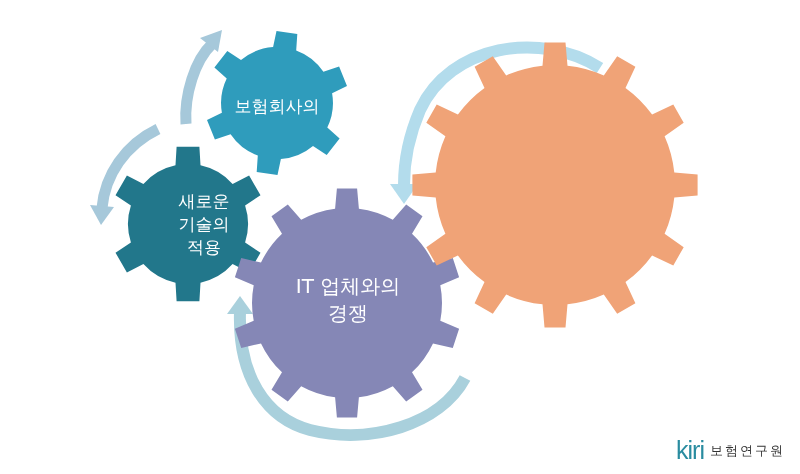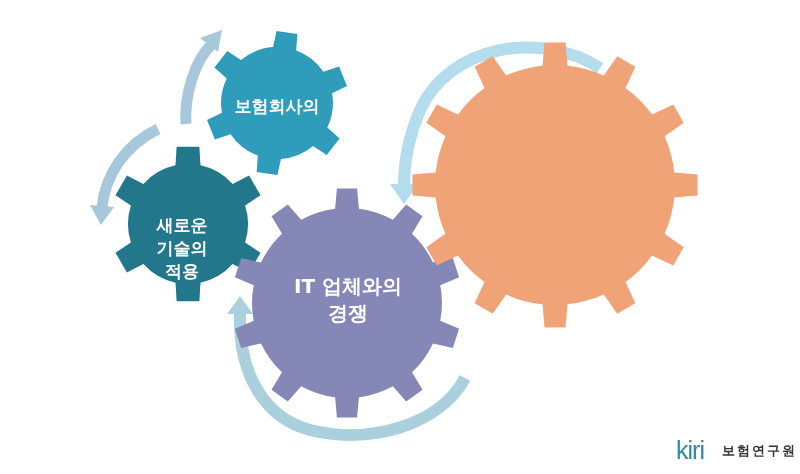--- a/index.html
+++ b/index.html
@@ -1,25 +1,25 @@
 <!DOCTYPE html>
 <html><head>
 <meta charset="utf-8">
 <style>
   html, body { margin: 0; padding: 0; background: #ffffff; }
   body { width: 800px; height: 474px; position: relative; overflow: hidden;
          font-family: "DejaVu Sans", "Liberation Sans", sans-serif; }
   #diagram { position: absolute; left: 0; top: 0; width: 800px; height: 474px; }
   .gear-label { position: absolute; color: #ffffff; text-align: center;
-                font-size: 17px; line-height: 23px; font-weight: bold;
+                font-size: 17px; line-height: 23px; font-weight: normal;
                 transform: translate(-50%, -50%); white-space: nowrap; }
   .gear-label.big { font-size: 20px; line-height: 27px; }
-  .logo { position: absolute; left: 676px; top: 436px; display: flex; align-items: center; gap: 18px; }
+  .logo { position: absolute; left: 676px; top: 436px; display: flex; align-items: center; gap: 6px; }
   .logo-mark { font-family: "Liberation Sans", sans-serif; font-size: 25px; color: #2a8ca0; letter-spacing: -1px; font-weight: normal; }
-  .logo-text { font-size: 13px; color: #333333; letter-spacing: 2px; font-weight: bold; }
+  .logo-text { font-size: 13px; color: #333333; letter-spacing: 2px; font-weight: normal; }
 </style>
 </head>
 <body>
 
 <svg id="diagram" viewBox="0 0 800 474" xmlns="http://www.w3.org/2000/svg">
   <defs>
     <marker id="ah" markerWidth="8" markerHeight="8" refX="4" refY="4" orient="auto" markerUnits="strokeWidth">
       <path d="M0,0 L8,4 L0,8 z" fill="#a9d3e6"></path>
     </marker>
   </defs>
@@ -48,21 +48,21 @@
       <path d="M273.1,47.1 L276.5,31.0 L297.3,33.9 L296.2,50.4 A56,56 0 0 1 323.4,71.7 L323.4,71.7 L339.1,66.6 L347.0,86.1 L332.1,93.3 A56,56 0 0 1 327.3,127.5 L327.3,127.5 L339.6,138.6 L326.7,155.1 L313.0,145.9 A56,56 0 0 1 280.9,158.9 L280.9,158.9 L277.5,175.0 L256.7,172.1 L257.8,155.6 A56,56 0 0 1 230.6,134.3 L230.6,134.3 L214.9,139.4 L207.0,119.9 L221.9,112.7 A56,56 0 0 1 226.7,78.5 L226.7,78.5 L214.4,67.4 L227.3,50.9 L241.0,60.1 A56,56 0 0 1 273.1,47.1 Z" fill="#2f9cbc"></path>
       <path d="M175.5,165.3 L176.6,146.8 L199.4,146.8 L200.5,165.3 A60,60 0 0 1 232.6,183.9 L232.6,183.9 L249.1,175.6 L260.5,195.3 L245.1,205.5 A60,60 0 0 1 245.1,242.5 L245.1,242.5 L260.5,252.7 L249.1,272.4 L232.6,264.1 A60,60 0 0 1 200.5,282.7 L200.5,282.7 L199.4,301.2 L176.6,301.2 L175.5,282.7 A60,60 0 0 1 143.4,264.1 L143.4,264.1 L126.9,272.4 L115.5,252.7 L130.9,242.5 A60,60 0 0 1 130.9,205.5 L130.9,205.5 L115.5,195.3 L126.9,175.6 L143.4,183.9 A60,60 0 0 1 175.5,165.3 Z" fill="#22778b"></path>
       <path d="M335.1,208.7 L336.9,188.4 L357.1,188.4 L358.9,208.7 A95,95 0 0 1 392.8,219.8 L392.8,219.8 L406.2,204.4 L422.5,216.3 L412.0,233.7 A95,95 0 0 1 433.0,262.6 L433.0,262.6 L452.8,258.0 L459.1,277.2 L440.3,285.2 A95,95 0 0 1 440.3,320.8 L440.3,320.8 L459.1,328.8 L452.8,348.0 L433.0,343.4 A95,95 0 0 1 412.0,372.3 L412.0,372.3 L422.5,389.7 L406.2,401.6 L392.8,386.2 A95,95 0 0 1 358.9,397.3 L358.9,397.3 L357.1,417.6 L336.9,417.6 L335.1,397.3 A95,95 0 0 1 301.2,386.2 L301.2,386.2 L287.8,401.6 L271.5,389.7 L282.0,372.3 A95,95 0 0 1 261.0,343.4 L261.0,343.4 L241.2,348.0 L234.9,328.8 L253.7,320.8 A95,95 0 0 1 253.7,285.2 L253.7,285.2 L234.9,277.2 L241.2,258.0 L261.0,262.6 A95,95 0 0 1 282.0,233.7 L282.0,233.7 L271.5,216.3 L287.8,204.4 L301.2,219.8 A95,95 0 0 1 335.1,208.7 Z" fill="#8587b6"></path>
       <path d="M542.5,65.7 L544.5,42.4 L565.5,42.4 L567.5,65.7 A120,120 0 0 1 603.8,75.4 L603.8,75.4 L617.2,56.3 L635.4,66.7 L625.5,87.9 A120,120 0 0 1 652.1,114.5 L652.1,114.5 L673.3,104.6 L683.7,122.8 L664.6,136.2 A120,120 0 0 1 674.3,172.5 L674.3,172.5 L697.6,174.5 L697.6,195.5 L674.3,197.5 A120,120 0 0 1 664.6,233.8 L664.6,233.8 L683.7,247.2 L673.3,265.4 L652.1,255.5 A120,120 0 0 1 625.5,282.1 L625.5,282.1 L635.4,303.3 L617.2,313.7 L603.8,294.6 A120,120 0 0 1 567.5,304.3 L567.5,304.3 L565.5,327.6 L544.5,327.6 L542.5,304.3 A120,120 0 0 1 506.2,294.6 L506.2,294.6 L492.8,313.7 L474.6,303.3 L484.5,282.1 A120,120 0 0 1 457.9,255.5 L457.9,255.5 L436.7,265.4 L426.3,247.2 L445.4,233.8 A120,120 0 0 1 435.7,197.5 L435.7,197.5 L412.4,195.5 L412.4,174.5 L435.7,172.5 A120,120 0 0 1 445.4,136.2 L445.4,136.2 L426.3,122.8 L436.7,104.6 L457.9,114.5 A120,120 0 0 1 484.5,87.9 L484.5,87.9 L474.6,66.7 L492.8,56.3 L506.2,75.4 A120,120 0 0 1 542.5,65.7 Z" fill="#f0a377"></path>
     </g>
 </svg>
 
 <div class="gear-label" style="left:277px;top:106px;">
   <div>보험회사의</div>
 </div>
-<div class="gear-label" style="left:182px;top:224px;margin-top:24px;">
+<div class="gear-label" style="left:204px;top:224px;">
   <div>새로운</div>
   <div>기술의</div>
   <div>적용</div>
 </div>
 <div class="gear-label big" style="left:348px;top:300px;">
   <div>IT 업체와의</div>
   <div>경쟁</div>
 </div>
 <div class="gear-label big" style="left:536px;top:186px;">
 </div>

